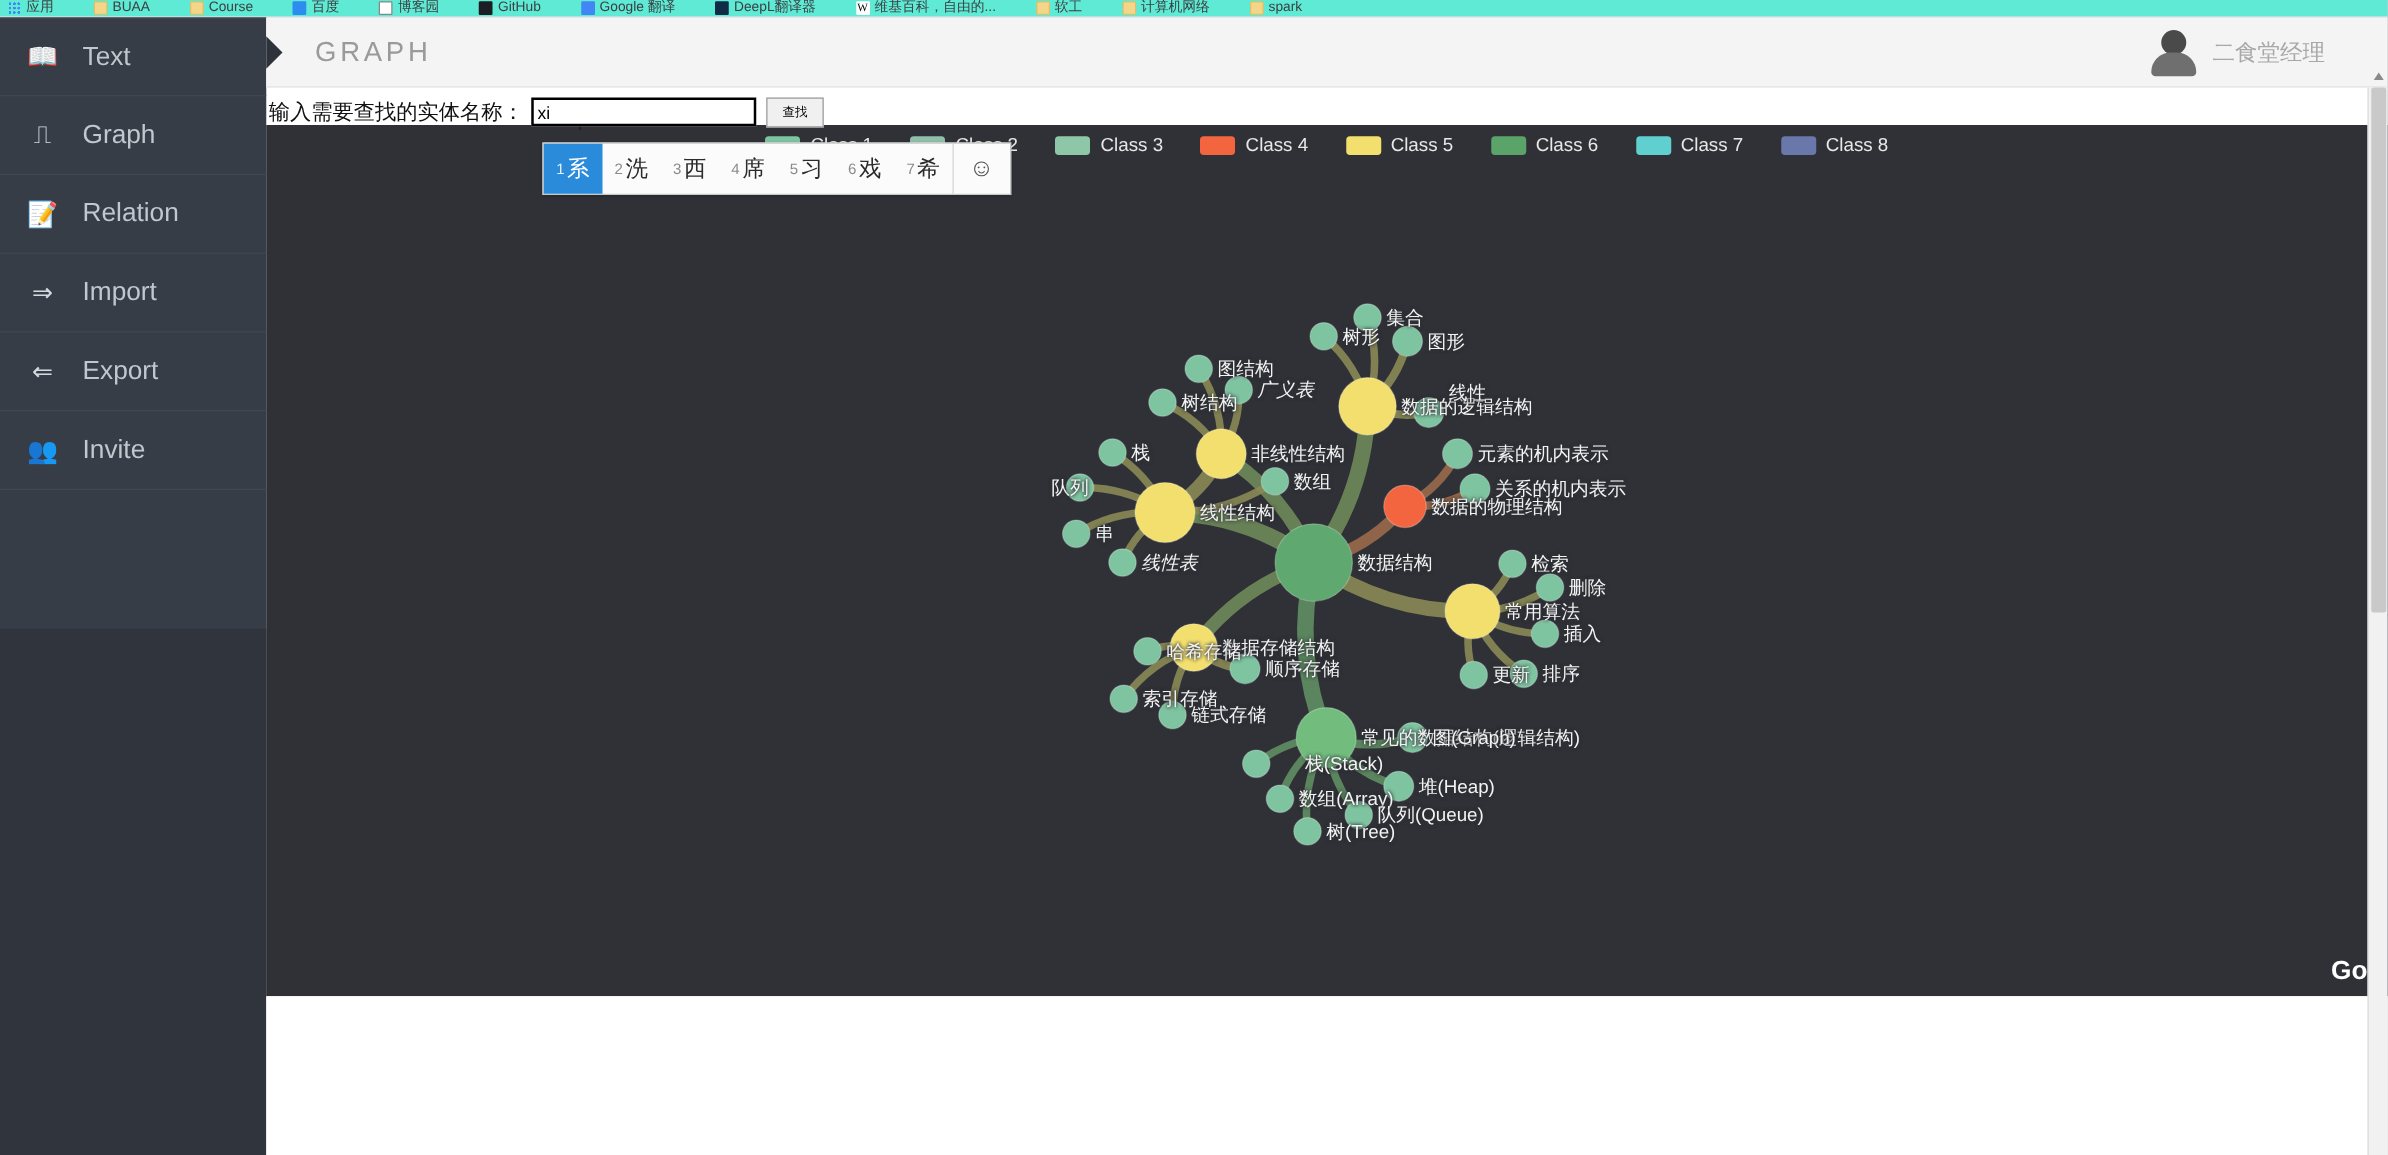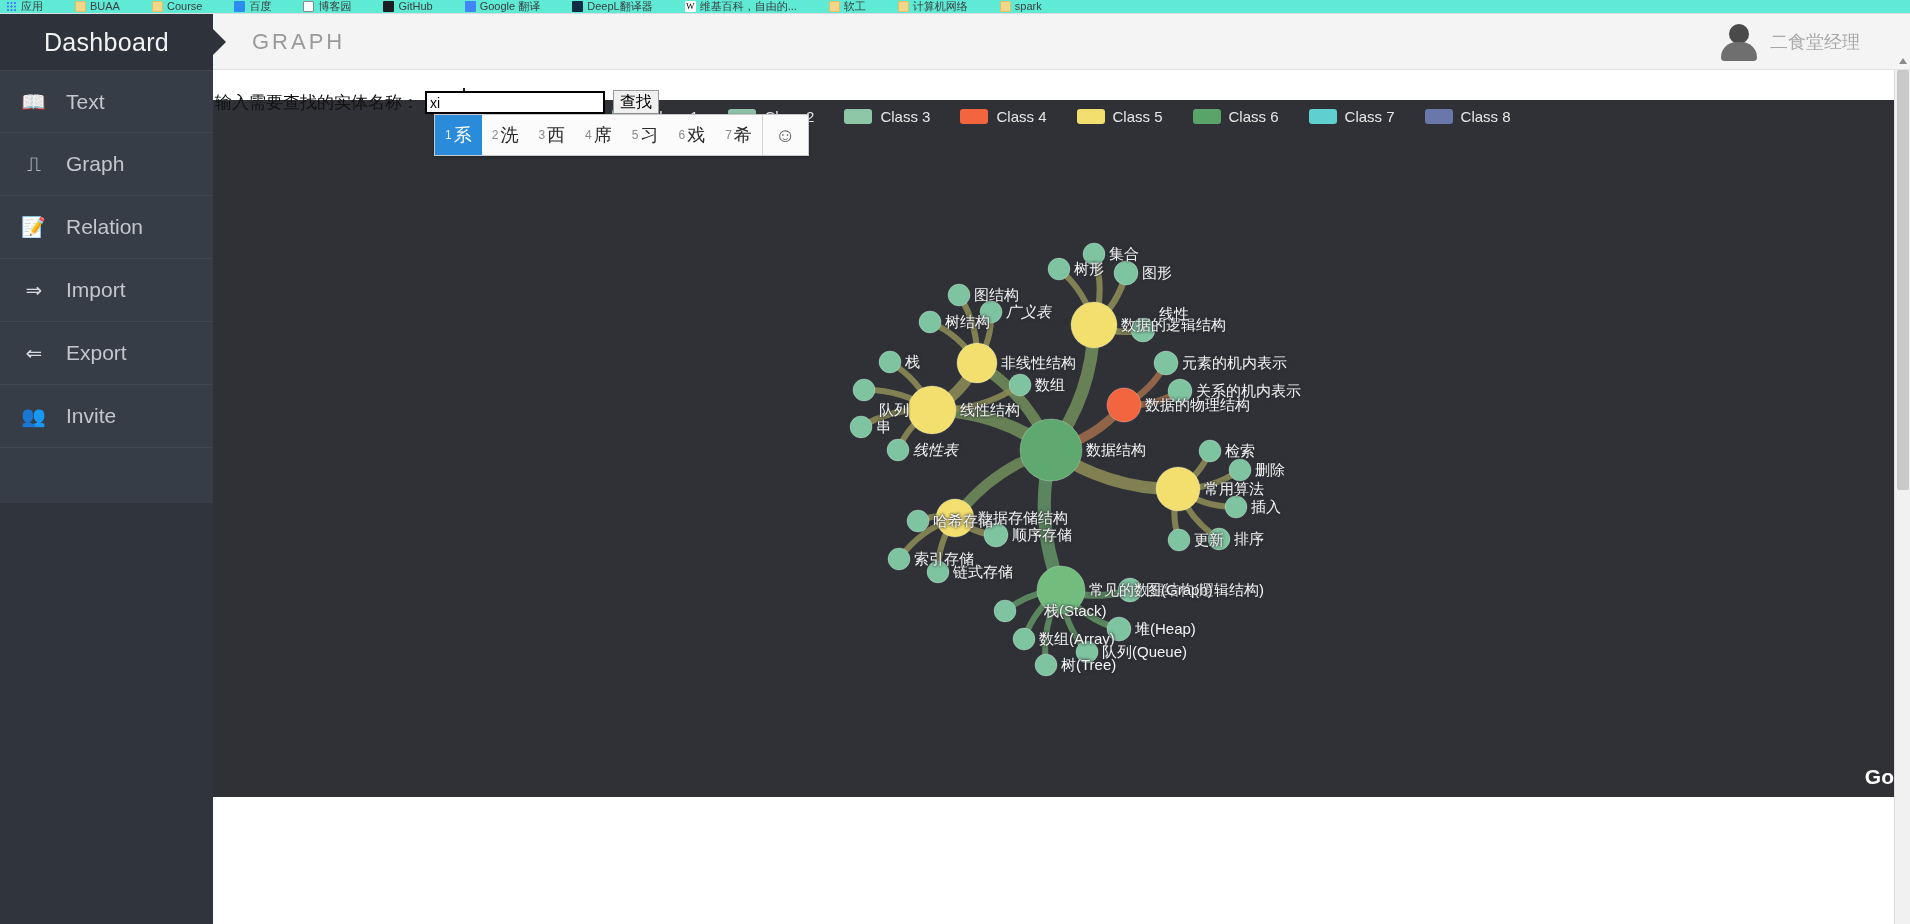--- a/index.html
+++ b/index.html
@@ -134,41 +134,41 @@
     border-radius: 18px 18px 4px 4px;
     background: #6f6f6f;
   }
   #username { color: #a8a8a8; font-size: 18px; }
 
   
   #search-bar {
     position: absolute;
     left: 213px; top: 78px;
     width: 1697px; height: 36px;
-    display: flex; align-items: flex-end;
+    display: flex; align-items: flex-start;
     padding-left: 2px;
     z-index: 6;
   }
   #search-label { font-size: 17px; color: #111; white-space: nowrap; }
   #search-input {
     margin-left: 6px;
     width: 180px; height: 23px;
     border: 2px solid #000;
     background: #fff;
     font-size: 14px;
     padding: 0 3px;
     font-family: "Liberation Sans", sans-serif;
   }
   #search-btn {
     margin-left: 8px;
     height: 24px;
     min-width: 46px;
     background: #f0f0f0;
     border: 1px solid #9a9a9a;
-    font-size: 16px;
+    font-size: 10px;
     color: #000;
     cursor: pointer;
     font-family: "Liberation Sans", sans-serif;
   }
   #text-caret {
     position: absolute;
     left: 463px; top: 88px;
     width: 2px; height: 16px;
     background: #222;
   }
@@ -321,21 +321,20 @@
       <span class="bmicon ic-folder"></span>
       <span>计算机网络</span>
     </div>
     <div class="bm">
       <span class="bmicon ic-folder"></span>
       <span>spark</span>
     </div>
   </div>
 
 <div id="sidebar">
-  <div id="brand">Dashboard</div>
   <div id="nav-list">
       <div class="nav-item">
         <span class="nav-ico">📖</span>
         <span>Text</span>
       </div>
       <div class="nav-item">
         <span class="nav-ico">⎍</span>
         <span>Graph</span>
       </div>
       <div class="nav-item">
@@ -492,21 +491,21 @@
       <div class="node-label" style="left: 876px; top: 481px;">常见的数据结构(逻辑结构)</div>
       <div class="node-label" style="left: 896px; top: 145px;">集合</div>
       <div class="node-label" style="left: 929px; top: 164px;">图形</div>
       <div class="node-label" style="left: 861px; top: 160px;">树形</div>
       <div class="node-label" style="left: 946px; top: 205px; text-align: center;">线性</div>
       <div class="node-label" style="left: 761px; top: 186px;">图结构</div>
       <div class="node-label" style="left: 793px; top: 203px; font-style: italic;">广义表</div>
       <div class="node-label" style="left: 732px; top: 213px;">树结构</div>
       <div class="node-label" style="left: 822px; top: 276px;">数组</div>
       <div class="node-label" style="left: 692px; top: 253px;">栈</div>
-      <div class="node-label" style="left: 666px; top: 281px; margin-top: 20px;">队列</div>
+      <div class="node-label" style="left: 628px; top: 281px;">队列</div>
       <div class="node-label" style="left: 663px; top: 318px;">串</div>
       <div class="node-label" style="left: 700px; top: 341px; font-style: italic;">线性表</div>
       <div class="node-label" style="left: 969px; top: 254px;">元素的机内表示</div>
       <div class="node-label" style="left: 983px; top: 282px;">关系的机内表示</div>
       <div class="node-label" style="left: 1012px; top: 342px;">检索</div>
       <div class="node-label" style="left: 1042px; top: 361px;">删除</div>
       <div class="node-label" style="left: 1038px; top: 398px;">插入</div>
       <div class="node-label" style="left: 1021px; top: 430px;">排序</div>
       <div class="node-label" style="left: 981px; top: 431px;">更新</div>
       <div class="node-label" style="left: 720px; top: 412px;">哈希存储</div>

